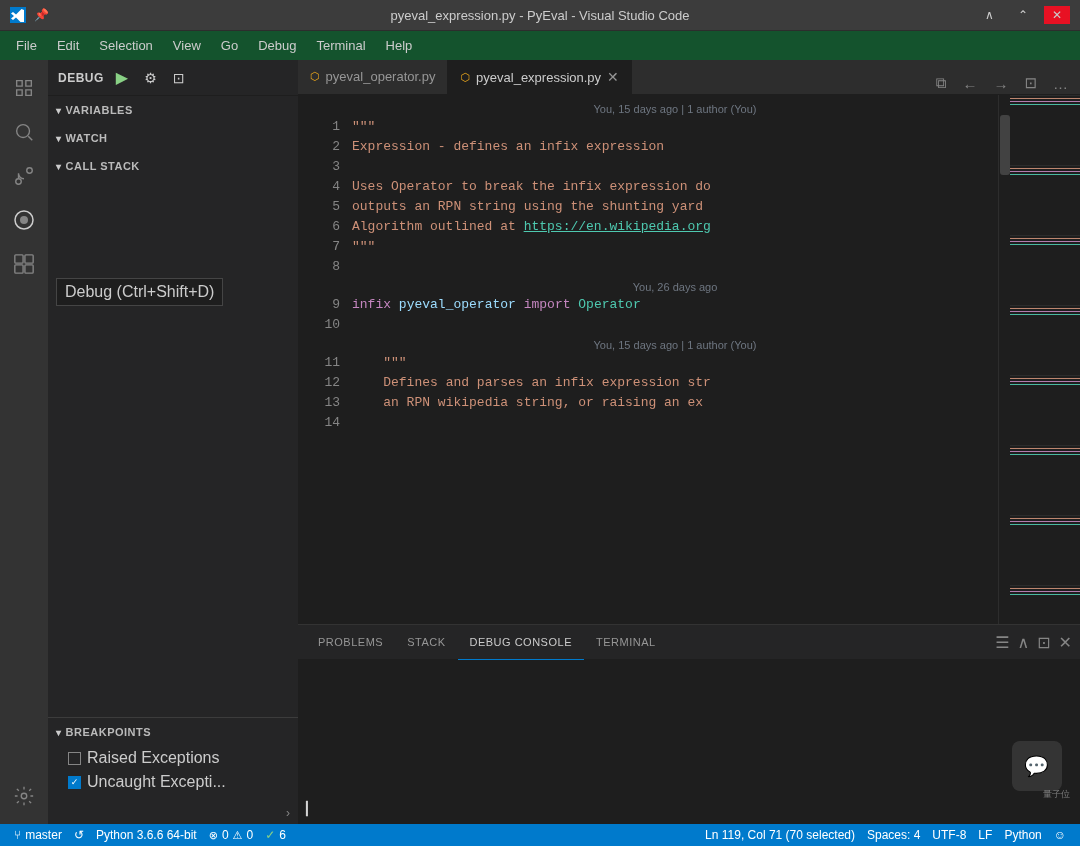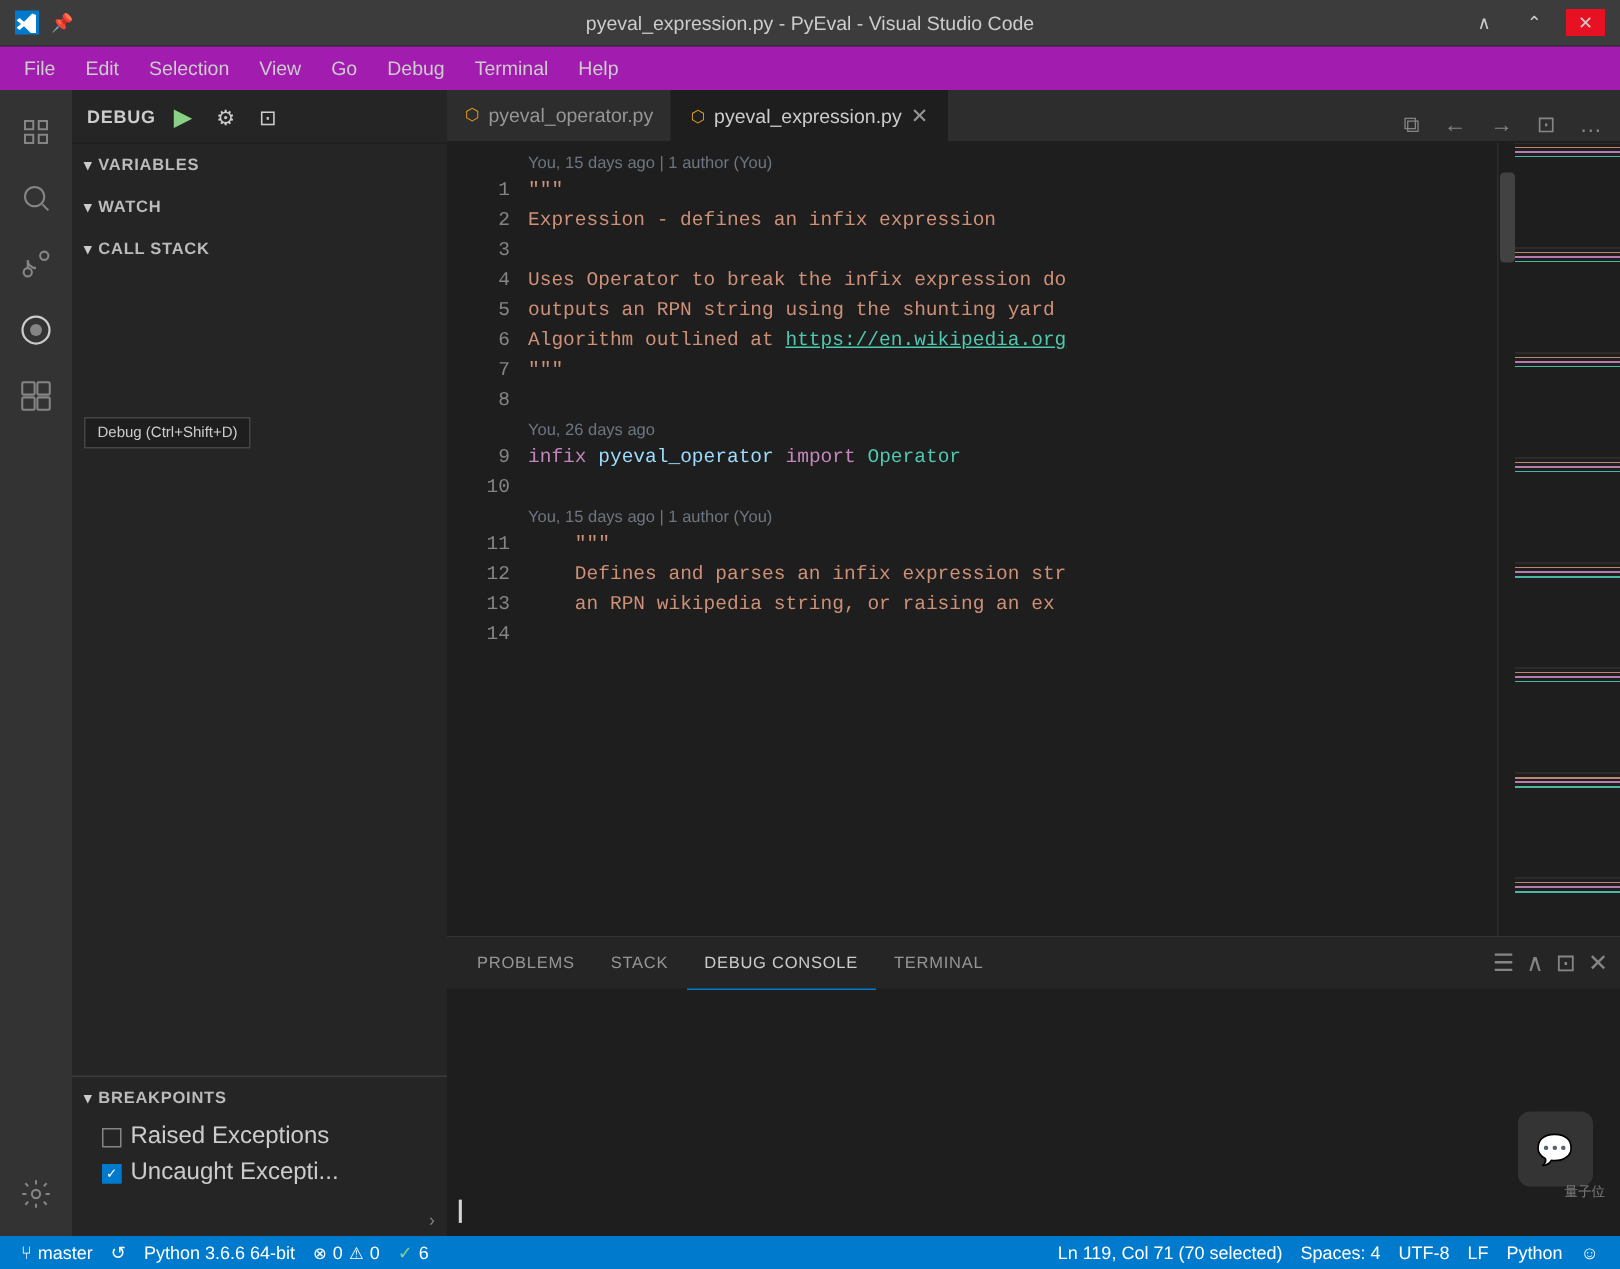--- a/index.html
+++ b/index.html
@@ -36,21 +36,21 @@
       height: 16px;
       background: #007acc;
       display: inline-flex;
       align-items: center;
       justify-content: center;
     }
 
     
     #menu-bar {
       height: 30px;
-      background: #a21caf;
+      background: #14532d;
       display: flex;
       align-items: center;
       padding: 0 8px;
       gap: 4px;
       border-top: 1px solid #2d2d2d;
     }
     .menu-item {
       color: #cccccc;
       font-size: 13px;
       padding: 4px 8px;
@@ -92,21 +92,21 @@
     }
 
     
     .tooltip-box {
       position: absolute;
       left: 56px;
       top: 278px;
       background: #1e1e1e;
       border: 1px solid #454545;
       color: #cccccc;
-      font-size: 10px;
+      font-size: 16px;
       padding: 4px 8px;
       z-index: 100;
       white-space: nowrap;
       pointer-events: none;
     }
 
     
     #sidebar {
       width: 250px;
       background: #252526;
@@ -258,20 +258,21 @@
       line-height: 20px;
       font-family: 'Consolas', 'Courier New', monospace;
       font-size: 13px;
       white-space: nowrap;
       color: #d4d4d4;
     }
     .git-blame {
       color: #6e7681;
       font-size: 11px;
       font-family: 'Segoe UI', sans-serif;
+      text-align: center;
     }
     .kw-class { color: #c586c0; }
     .kw-from { color: #c586c0; }
     .kw-import { color: #c586c0; }
     .docstring { color: #ce9178; }
     .link { color: #4ec9b0; text-decoration: underline; }
 
     
     #minimap {
       width: 70px;

